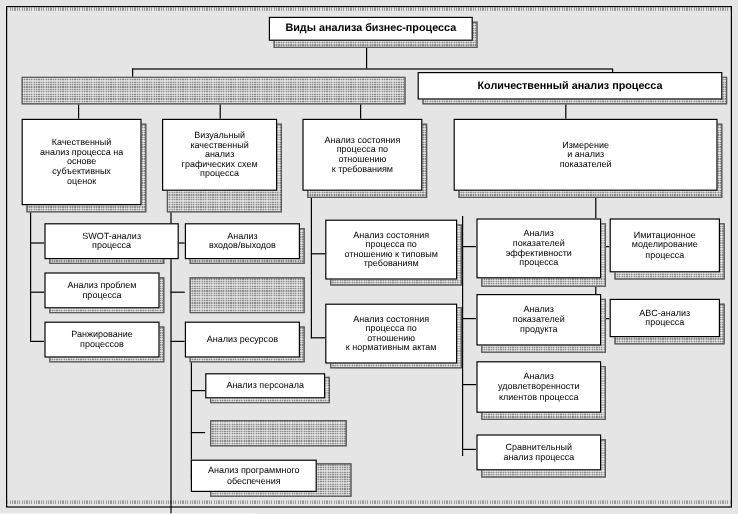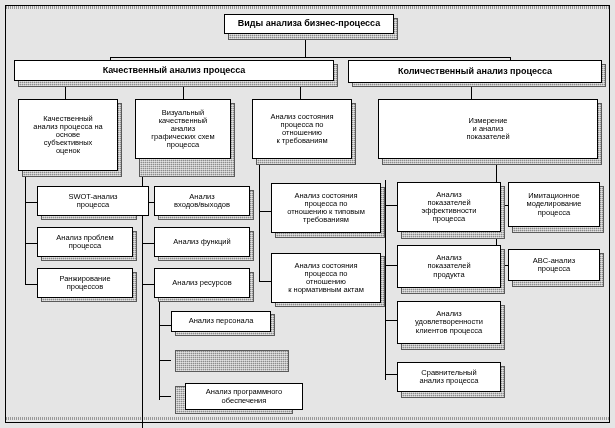--- a/index.html
+++ b/index.html
@@ -124,23 +124,20 @@
   <div class="ln lnv" style="left:496px;top:160px;height:105px;"></div>
   <div class="ln lnh" style="left:496px;top:205px;width:12px;"></div>
   <div class="ln lnh" style="left:496px;top:265px;width:12px;"></div>
 
   <div class="shadow" style="left:228px;top:18px;width:170px;height:22px;"></div>
   <div class="node t-root" style="left:224px;top:14px;width:170px;height:20px;">
     <span class="lbl">Виды анализа бизнес-процесса</span>
   </div>
 
   <div class="shadow" style="left:18px;top:64px;width:320px;height:23px;"></div>
-  <div class="node t-l2" style="left:14px;top:60px;width:320px;height:21px;">
-    <span class="lbl">Качественный анализ процесса</span>
-  </div>
 
   <div class="shadow" style="left:352px;top:64px;width:254px;height:23px;"></div>
   <div class="node t-l2" style="left:348px;top:60px;width:254px;height:23px;">
     <span class="lbl">Количественный анализ процесса</span>
   </div>
 
   <div class="shadow" style="left:22px;top:103px;width:100px;height:74px;"></div>
   <div class="node t-l3" style="left:18px;top:99px;width:100px;height:72px;">
     <span class="lbl">Качественный
 анализ процесса на
@@ -191,38 +188,35 @@
 процессов</span>
   </div>
 
   <div class="shadow" style="left:158px;top:190px;width:96px;height:30px;"></div>
   <div class="node t-l4" style="left:154px;top:186px;width:96px;height:30px;">
     <span class="lbl">Анализ
 входов/выходов</span>
   </div>
 
   <div class="shadow" style="left:158px;top:231px;width:96px;height:30px;"></div>
-  <div class="node t-l4" style="left:154px;top:227px;width:96px;height:30px;">
-    <span class="lbl">Анализ функций</span>
-  </div>
 
   <div class="shadow" style="left:158px;top:272px;width:96px;height:30px;"></div>
   <div class="node t-l4" style="left:154px;top:268px;width:96px;height:30px;">
     <span class="lbl">Анализ ресурсов</span>
   </div>
 
   <div class="shadow" style="left:175px;top:314px;width:100px;height:22px;"></div>
   <div class="node t-l4" style="left:171px;top:311px;width:100px;height:21px;">
     <span class="lbl">Анализ персонала</span>
   </div>
 
   <div class="shadow" style="left:175px;top:350px;width:114px;height:22px;"></div>
 
   <div class="shadow" style="left:175px;top:386px;width:118px;height:28px;"></div>
-  <div class="node t-l4" style="left:185px;top:383px;width:118px;height:27px;">
+  <div class="node t-l4" style="left:159px;top:383px;width:105px;height:27px;">
     <span class="lbl">Анализ программного
 обеспечения</span>
   </div>
 
   <div class="shadow" style="left:275px;top:187px;width:110px;height:51px;"></div>
   <div class="node t-l4" style="left:271px;top:183px;width:110px;height:50px;">
     <span class="lbl">Анализ состояния
 процесса по
 отношению к типовым
 требованиям</span>

